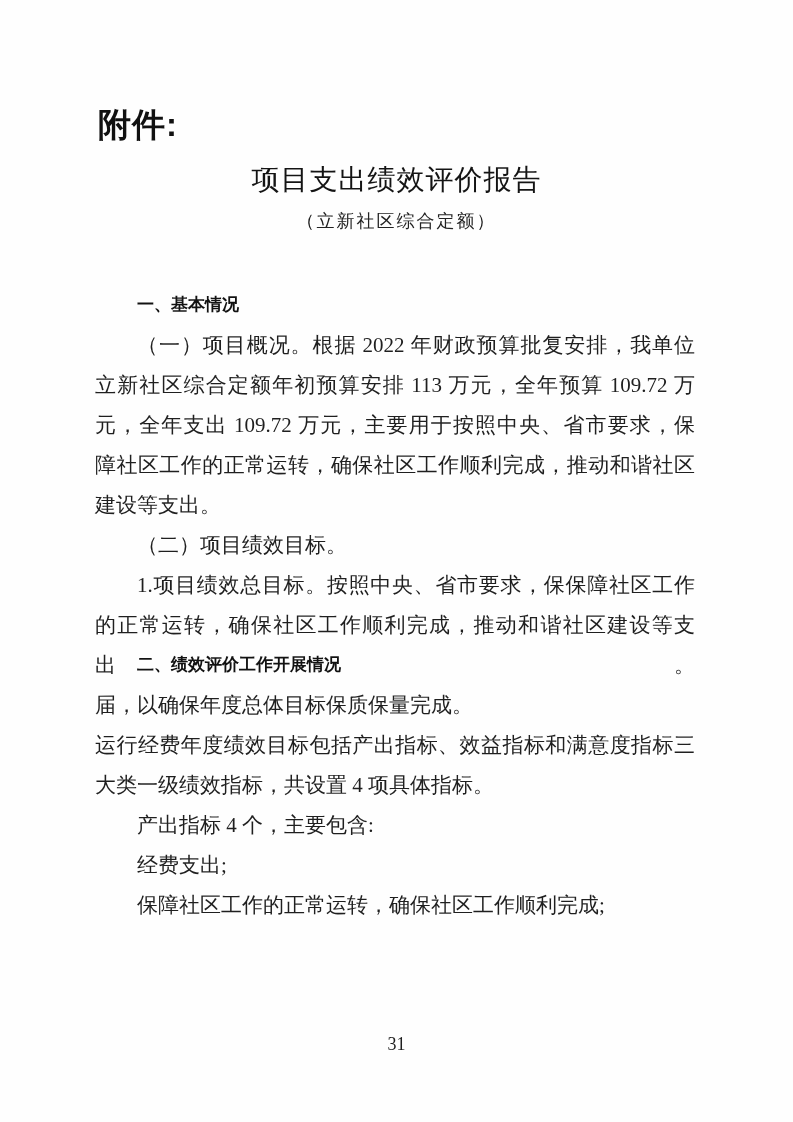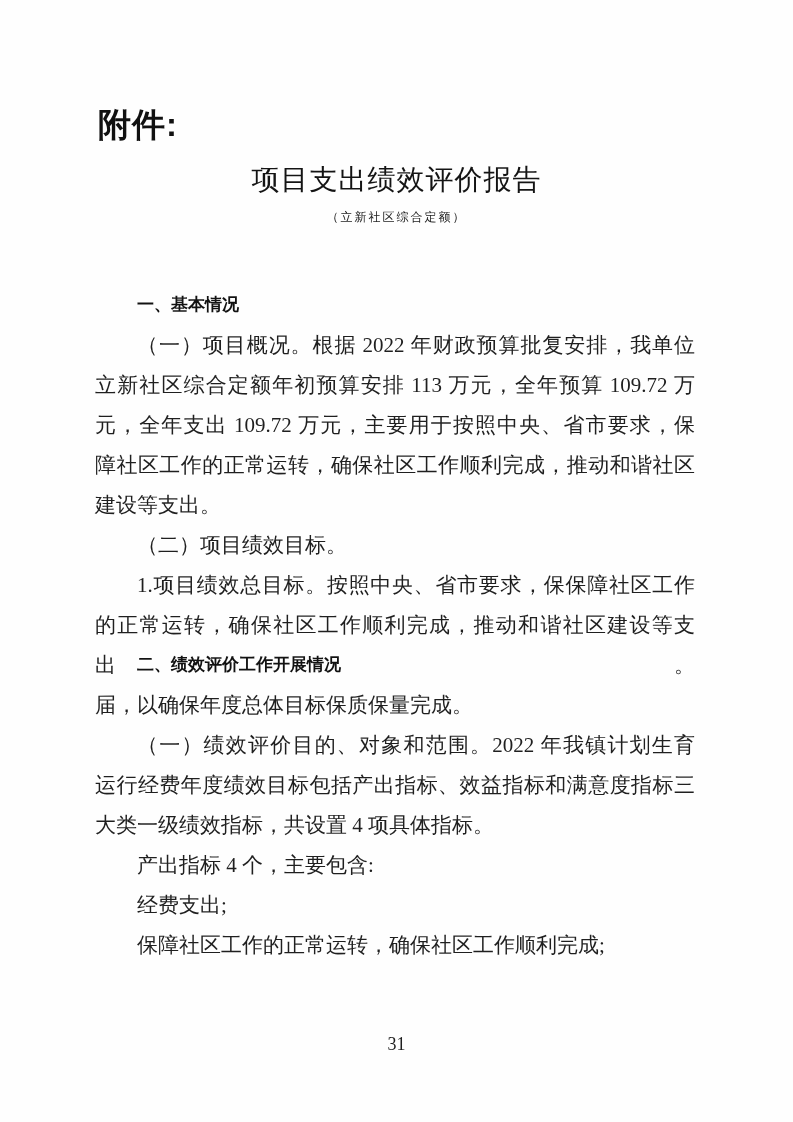--- a/index.html
+++ b/index.html
@@ -36,21 +36,21 @@
     letter-spacing: 1px;
     color: #141414;
   }
   .doc-subtitle {
     position: absolute;
     top: 209px;
     left: 0;
     width: 100%;
     text-align: center;
     font-family: "Liberation Serif", serif;
-    font-size: 12px;
+    font-size: 18px;
     letter-spacing: 2px;
     color: #222;
   }
   .body-block {
     position: absolute;
     top: 285px;
     left: 95px;
     width: 600px;
   }
   .line {
@@ -99,21 +99,20 @@
     <div class="line indent justify">（一）项目概况。根据 2022 年财政预算批复安排，我单位</div>
     <div class="line justify">立新社区综合定额年初预算安排 113 万元，全年预算 109.72 万</div>
     <div class="line justify">元，全年支出 109.72 万元，主要用于按照中央、省市要求，保</div>
     <div class="line justify">障社区工作的正常运转，确保社区工作顺利完成，推动和谐社区</div>
     <div class="line">建设等支出。</div>
     <div class="line indent">（二）项目绩效目标。</div>
     <div class="line indent justify">1.项目绩效总目标。按照中央、省市要求，保保障社区工作</div>
     <div class="line justify">的正常运转，确保社区工作顺利完成，推动和谐社区建设等支出。</div>
     <div class="line heading indent">二、绩效评价工作开展情况</div>
     <div class="line">届，以确保年度总体目标保质保量完成。</div>
-    <div class="line indent justify">（一）绩效评价目的、对象和范围。2022 年我镇计划生育</div>
     <div class="line justify">运行经费年度绩效目标包括产出指标、效益指标和满意度指标三</div>
     <div class="line">大类一级绩效指标，共设置 4 项具体指标。</div>
     <div class="line indent">产出指标 4 个，主要包含:</div>
     <div class="line indent">经费支出;</div>
     <div class="line indent">保障社区工作的正常运转，确保社区工作顺利完成;</div>
   </div>
 
   <div class="page-number">31</div>
 
 </div>

